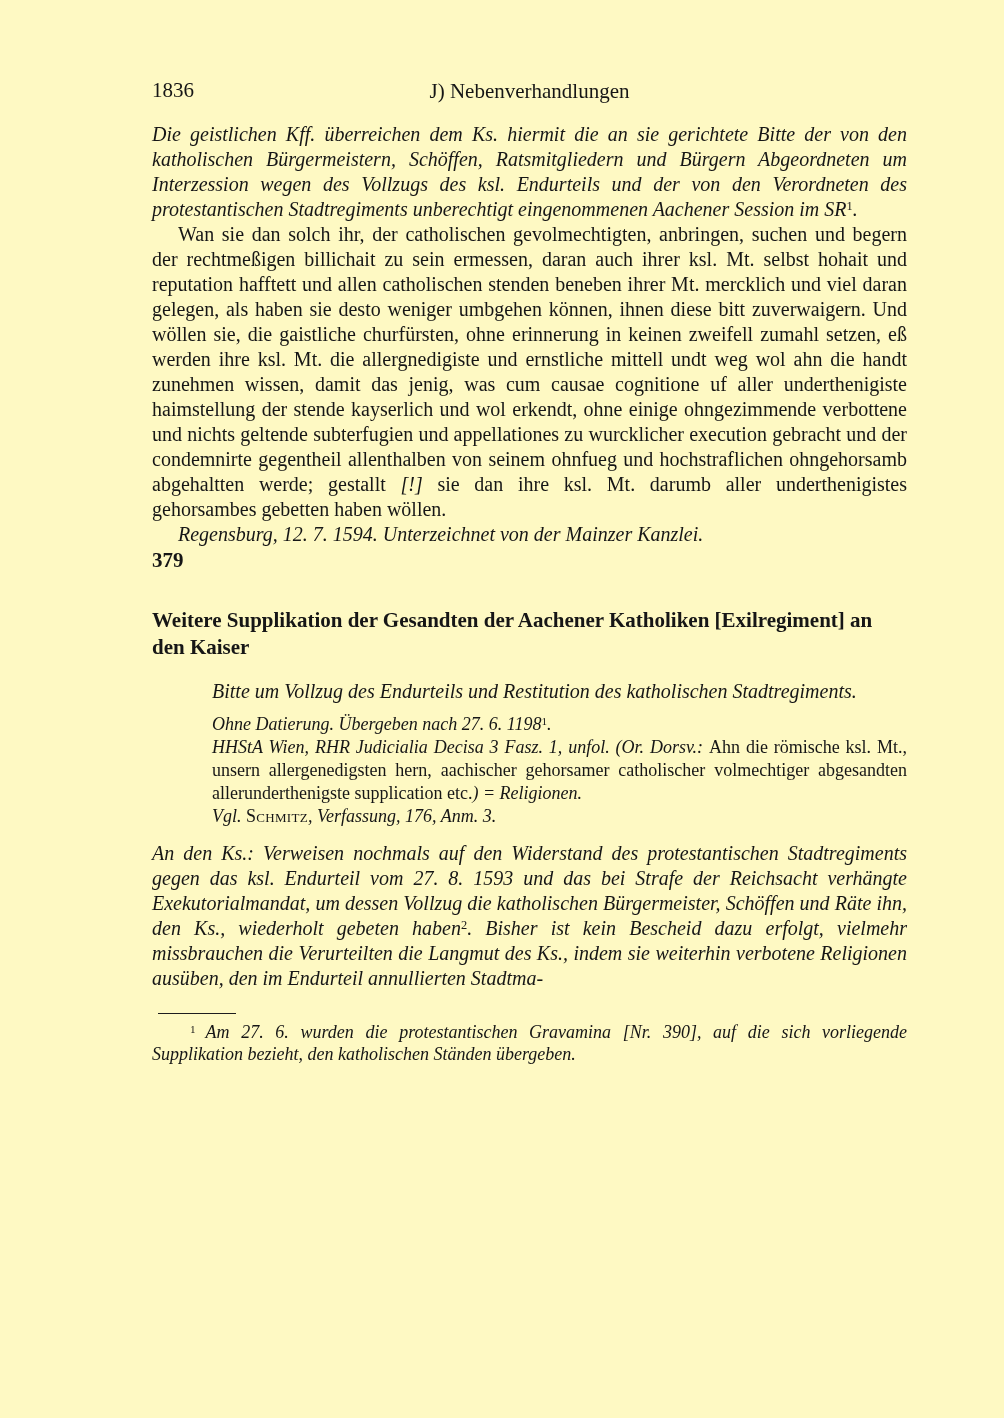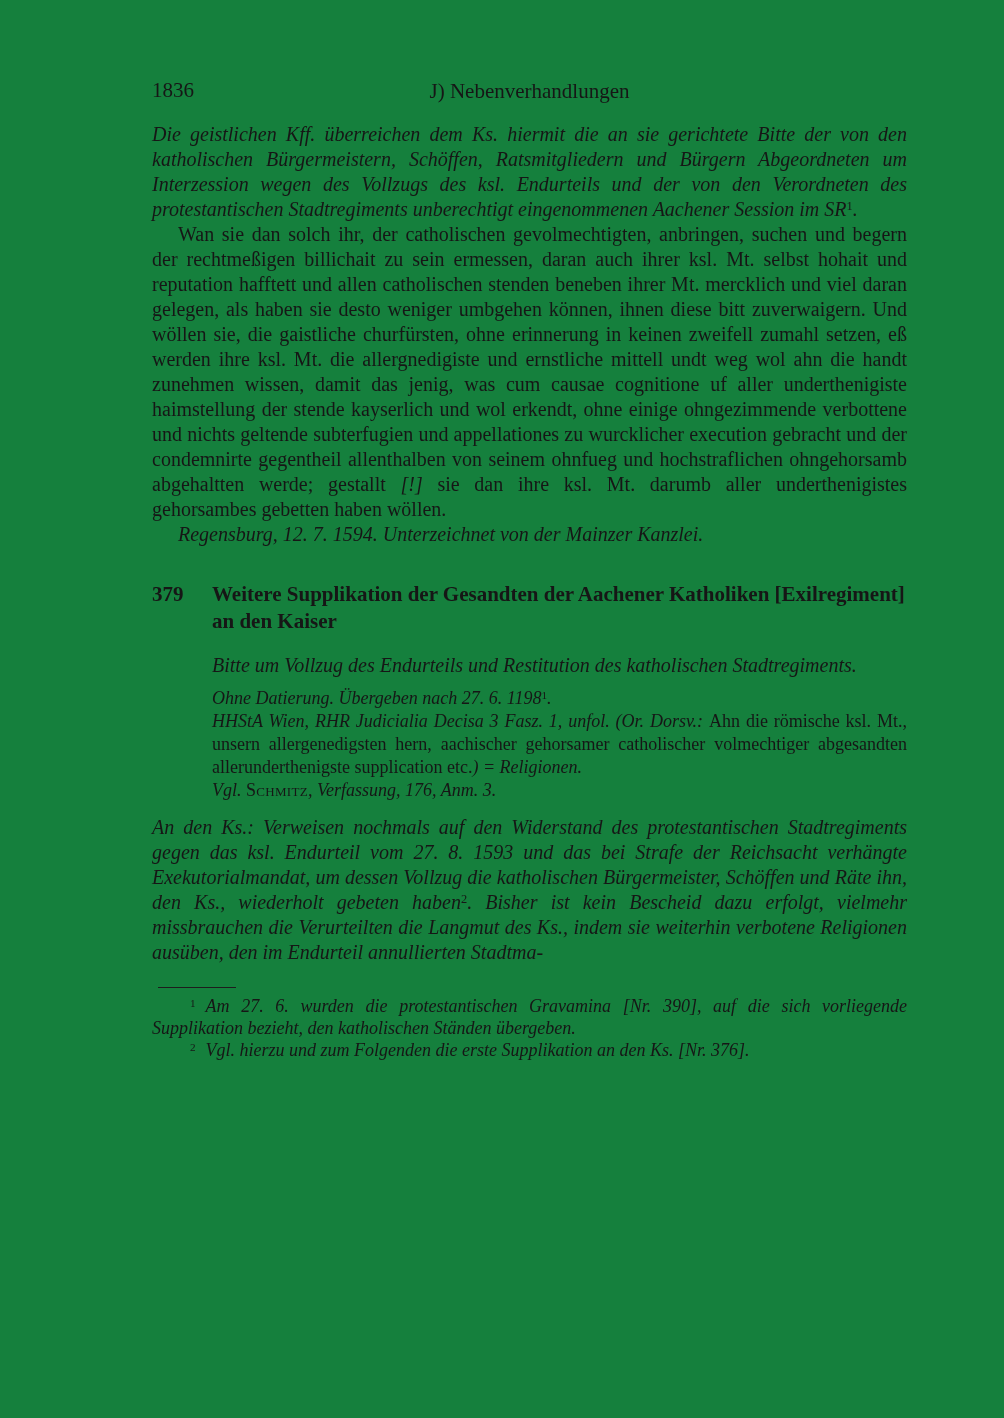--- a/index.html
+++ b/index.html
@@ -5,21 +5,21 @@
   html, body {
     margin: 0;
     padding: 0;
     background: #e8e8e8;
   }
   .page {
     position: relative;
     width: 1004px;
     height: 1418px;
     box-sizing: border-box;
-    background: #15803d;
+    background: #fef9c3;
     color: #161616;
     font-family: "Liberation Serif", "DejaVu Serif", serif;
     font-size: 20px;
     line-height: 25px;
     padding: 78px 97px 0 152px;
     overflow: hidden;
   }
   
   .running-header {
     position: relative;
@@ -52,24 +52,24 @@
     position: relative;
     top: -0.45em;
   }
   
   .summary-par { text-align: justify; font-style: italic; }
   .transcription-par { text-align: justify; text-indent: 26px; }
   .dateline-par { font-style: italic; text-indent: 26px; }
   
   .entry-heading {
     display: flex;
-    margin-top: 34px;
     font-weight: bold;
     font-size: 21px;
     line-height: 27px;
+    flex-direction: column;
   }
   .entry-number {
     flex: 0 0 60px;
   }
   .entry-title {
     flex: 1 1 auto;
     margin: 0;
     font-size: 21px;
     line-height: 27px;
     font-weight: bold;
@@ -154,18 +154,17 @@
 
     <p class="entry-summary-par"><span>An den Ks.: Verweisen nochmals auf den Widerstand des protestantischen Stadtregiments gegen das ksl. Endurteil vom 27. 8. 1593 und das bei Strafe der Reichsacht verhängte Exekutorialmandat, um dessen Vollzug die katholischen Bürgermeister, Schöffen und Räte ihn, den Ks., wiederholt gebeten haben</span><sup class="note">2</sup><span>. Bisher ist kein Bescheid dazu erfolgt, vielmehr missbrauchen die Verurteilten die Langmut des Ks., indem sie weiterhin verbotene Religionen ausüben, den im Endurteil annullierten Stadtma-</span></p>
   </section>
 
   <div class="footnotes">
 
 
     <div class="fn-block fn-block-2">
       <hr class="fn-rule">
       <p class="fn-par just"><sup class="note">1</sup><span>Am 27. 6. wurden die protestantischen Gravamina [Nr. 390], auf die sich vorliegende Supplikation bezieht, den katholischen Ständen übergeben.</span></p>
-      <p class="fn-par"><sup class="note">2</sup><span>Vgl. hierzu und zum Folgenden die erste Supplikation an den Ks. [Nr. 376].</span></p>
     </div>
 
   </div>
 
 </div>
 
 </body></html>

